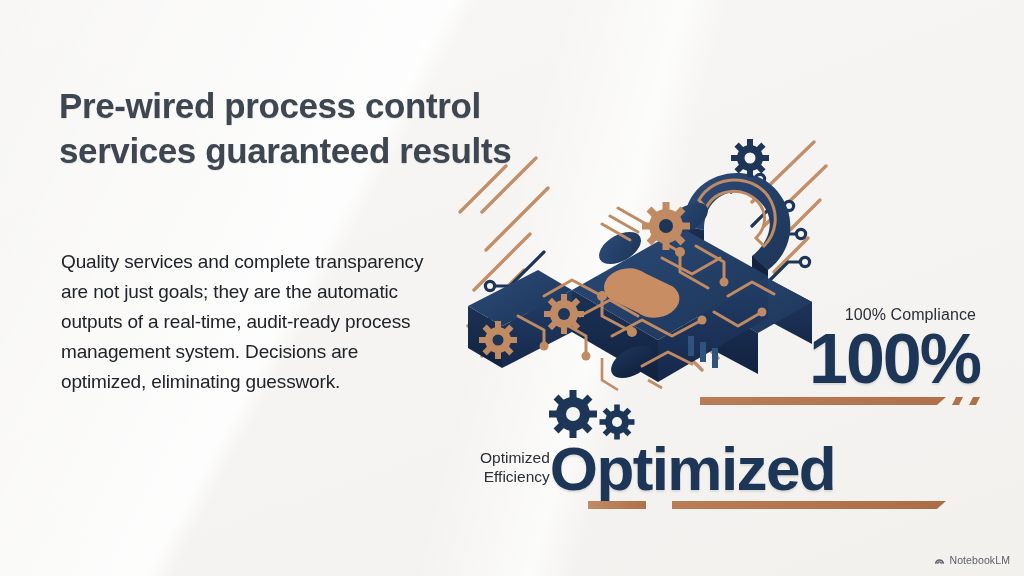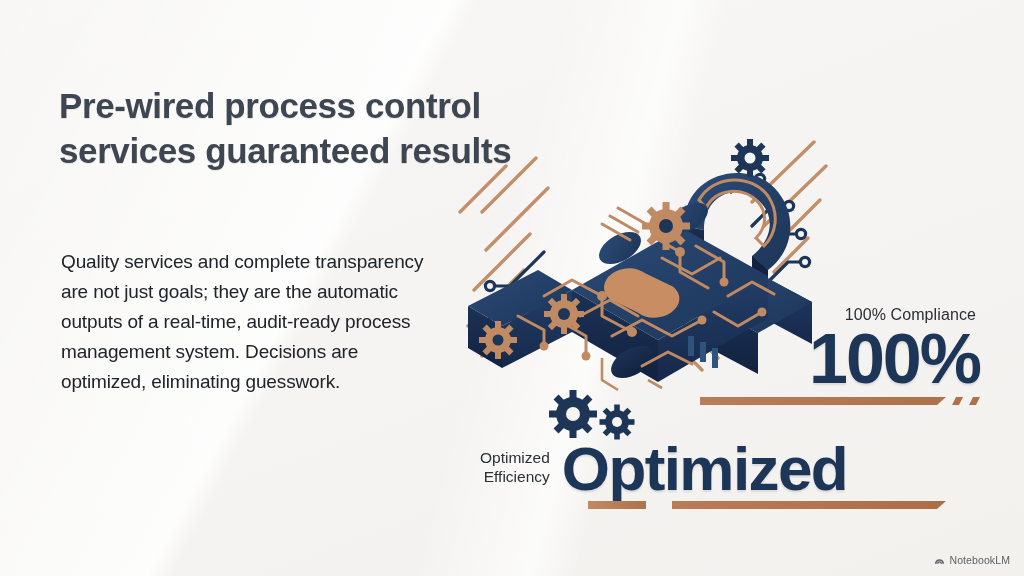--- a/index.html
+++ b/index.html
@@ -51,21 +51,21 @@
     position:absolute;right:34px;top:0;height:8px;
     background:linear-gradient(90deg,#ba7c56,#b0714a);
     clip-path:polygon(0 0,100% 0,calc(100% - 9px) 100%,0 100%);
   }
   .rule .sl{
     position:absolute;top:0;width:11px;height:8px;
     background:#b0714a;
     clip-path:polygon(4px 0,11px 0,7px 100%,0 100%);
   }
   #stat-optimized{left:480px;top:440px;width:500px;}
-  #stat-optimized .row{display:flex;align-items:flex-end;gap:12px;}
+  #stat-optimized .row{display:flex;align-items:flex-end;}
   #stat-optimized .cap{
     font-size:15.5px;color:#2b2f36;line-height:1.22;text-align:right;
     flex:0 0 auto;padding-bottom:10px;white-space:pre-line;
   }
   #stat-optimized .big{
     font-size:62px;font-weight:bold;color:#1d3557;line-height:.92;
     letter-spacing:-1.6px;flex:1 1 auto;
     text-shadow:0 2px 2px rgba(0,0,0,.10);
   }
   #opt-rule{position:relative;height:9px;margin-top:4px;margin-left:108px;}

